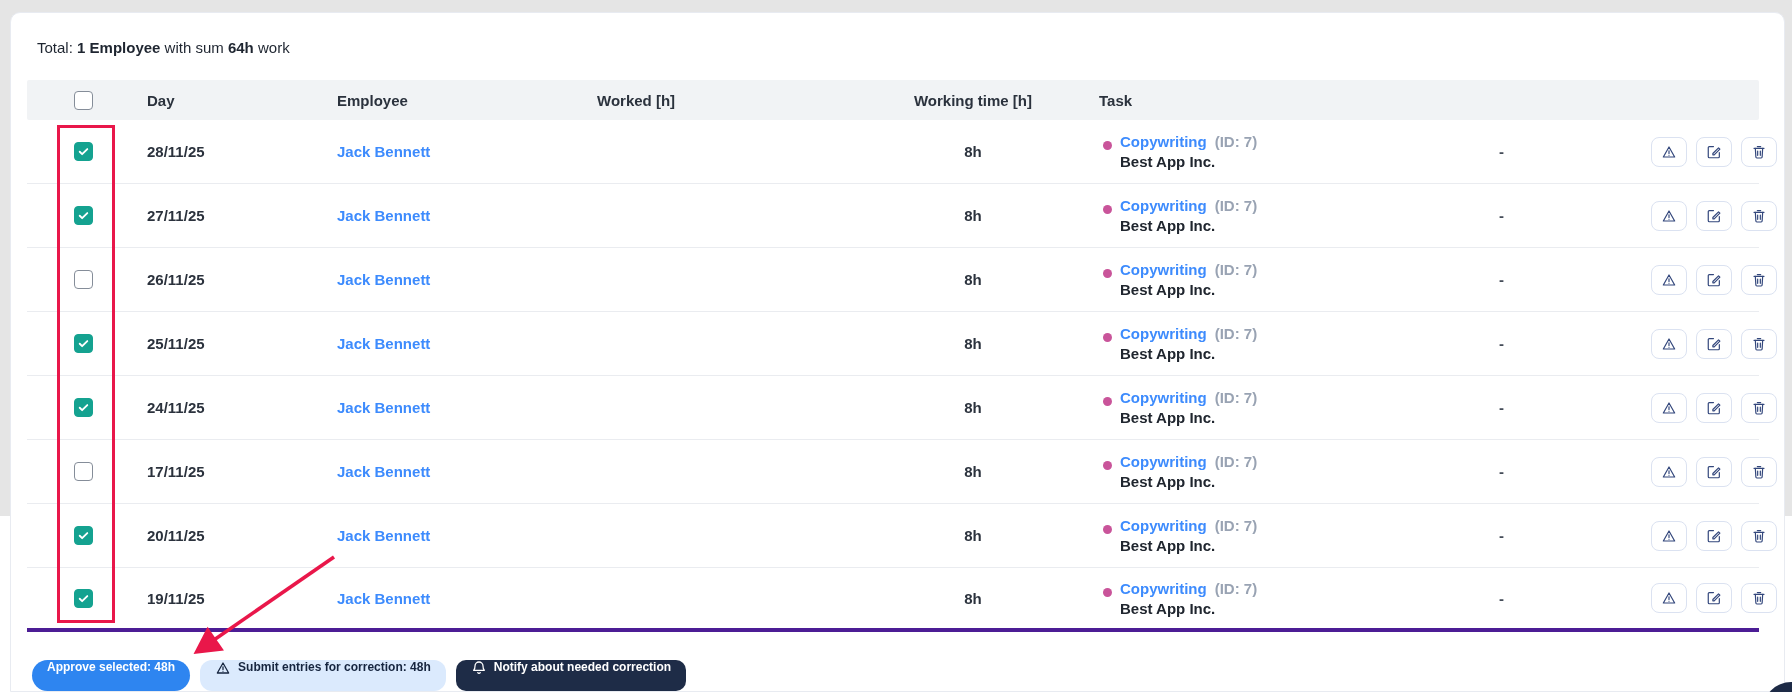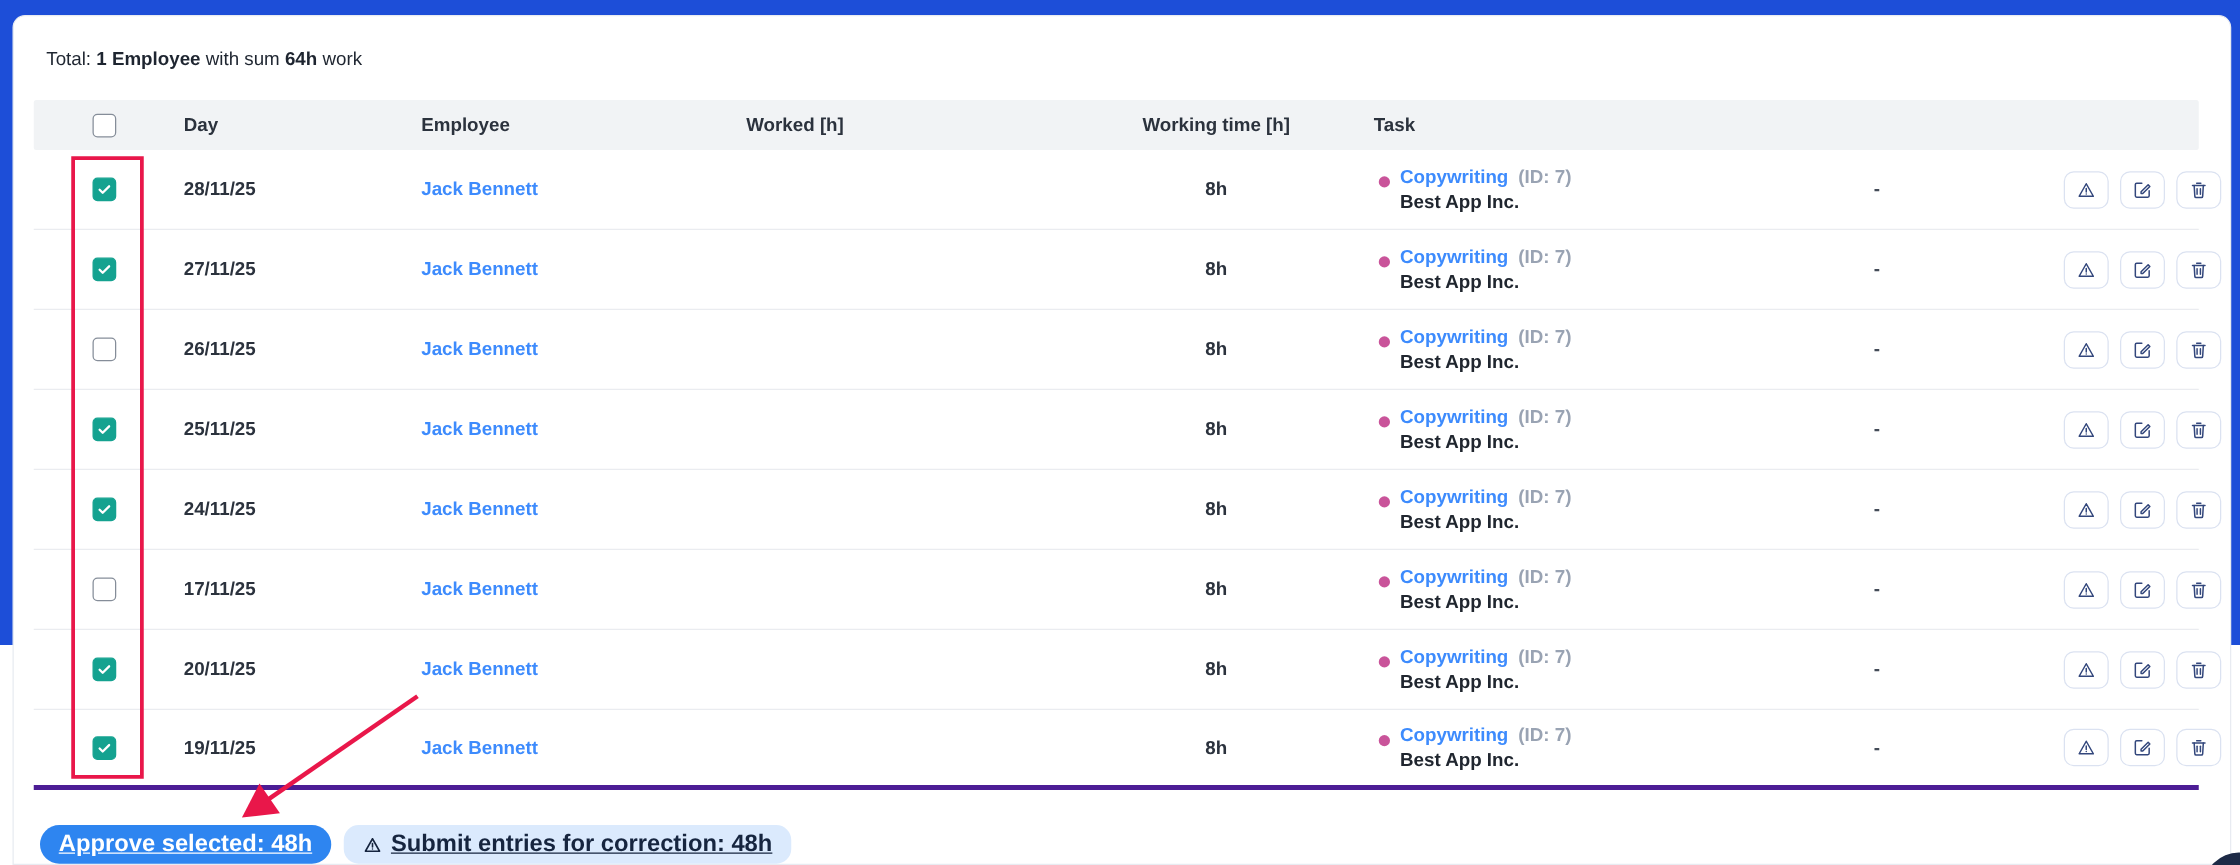--- a/index.html
+++ b/index.html
@@ -1,18 +1,18 @@
 <!DOCTYPE html>
 <html><head>
 <meta charset="utf-8">
 <style>
   * { margin:0; padding:0; box-sizing:border-box; }
   html,body { width:1792px; height:692px; overflow:hidden;
     font-family:"Liberation Sans", sans-serif; }
-  .page { position:relative; width:1792px; height:516px; background:#1d4ed8; }
+  .page { position:relative; width:1792px; height:516px; background:#e5e5e5; }
 
   .card { position:absolute; left:10px; top:12px; width:1775px; height:680px;
     background:#ffffff; border:1px solid #e8ebf1; border-radius:10px 10px 0 0;
     padding:20px 25px 0 16px; }
 
   .summary { font-size:15px; color:#1e2530; margin:6px 0 24px 10px; }
   .summary b { font-weight:700; }
 
   
   .grid-row { display:grid;
@@ -41,22 +41,22 @@
   .company { color:#20262f; margin-top:3px; padding-left:17px; }
   .task-cell { color:#444c58; }
 
   .row-actions { display:flex; gap:9px; justify-content:flex-start; padding-left:20px; }
   .icon-btn { width:36px; height:30px; border:1px solid #dbe2f1; border-radius:8px;
     background:#ffffff; color:#33477c; display:flex; align-items:center;
     justify-content:center; cursor:pointer; }
   .icon-btn svg { width:16px; height:16px; }
 
   .footer { display:flex; gap:10px; margin-top:28px; margin-left:5px; }
-  .btn { height:31px; display:inline-flex; align-items:center; gap:7px;
-    font-size:19px; font-weight:700; padding:0 15px; border:none; cursor:pointer;text-decoration:underline; }
+  .btn { height:31px; display:inline-flex; align-items:flex-start; gap:7px;
+    font-size:12px; font-weight:700; padding:0 15px; border:none; cursor:pointer; }
   .btn svg { width:16px; height:16px; }
   .btn-approve { background:#2e85f0; color:#ffffff; border-radius:16px; }
   .btn-submit  { background:#dbeafd; color:#16253f; border-radius:12px; }
   .btn-notify  { background:#1e2c47; color:#ffffff; border-radius:10px; }
 
   
   .annot-rect { position:absolute; left:57px; top:125px; width:58px; height:498px;
     border:3px solid #e9174a; pointer-events:none; }
   .annot-arrow { position:absolute; left:150px; top:545px; width:210px; height:130px;
     pointer-events:none; }
@@ -470,20 +470,27 @@
       <button class="btn btn-approve">
         <span>Approve selected: 48h</span>
       </button>
       <button class="btn btn-submit">
         <svg viewBox="0 0 24 24" fill="none" stroke="currentColor" stroke-width="1.9" stroke-linejoin="round">
             <path d="M12 4.5 20.5 19.5 H3.5 Z"></path>
             <path d="M12 10.2v4.2" stroke-linecap="round"></path>
             <circle cx="12" cy="16.9" r="0.9" fill="currentColor" stroke="none"></circle>
           </svg>
         <span>Submit entries for correction: 48h</span>
+      </button>
+      <button class="btn btn-notify">
+        <svg viewBox="0 0 24 24" fill="none" stroke="currentColor" stroke-width="1.9" stroke-linecap="round" stroke-linejoin="round">
+            <path d="M18 9a6 6 0 1 0-12 0c0 5-2 6.5-2 6.5h16s-2-1.5-2-6.5"></path>
+            <path d="M10.2 19a2.1 2.1 0 0 0 3.6 0"></path>
+          </svg>
+        <span>Notify about needed correction</span>
       </button>
     </div>
   </div>
 
   <div class="annot-rect"></div>
   <svg class="annot-arrow" viewBox="0 0 210 130">
     <defs>
       <marker id="arrhead" markerWidth="9" markerHeight="9" refX="6.5" refY="4.5" orient="auto">
         <path d="M0.5,0.5 L8,4.5 L0.5,8.5 Z" fill="#e9174a"></path>
       </marker>

